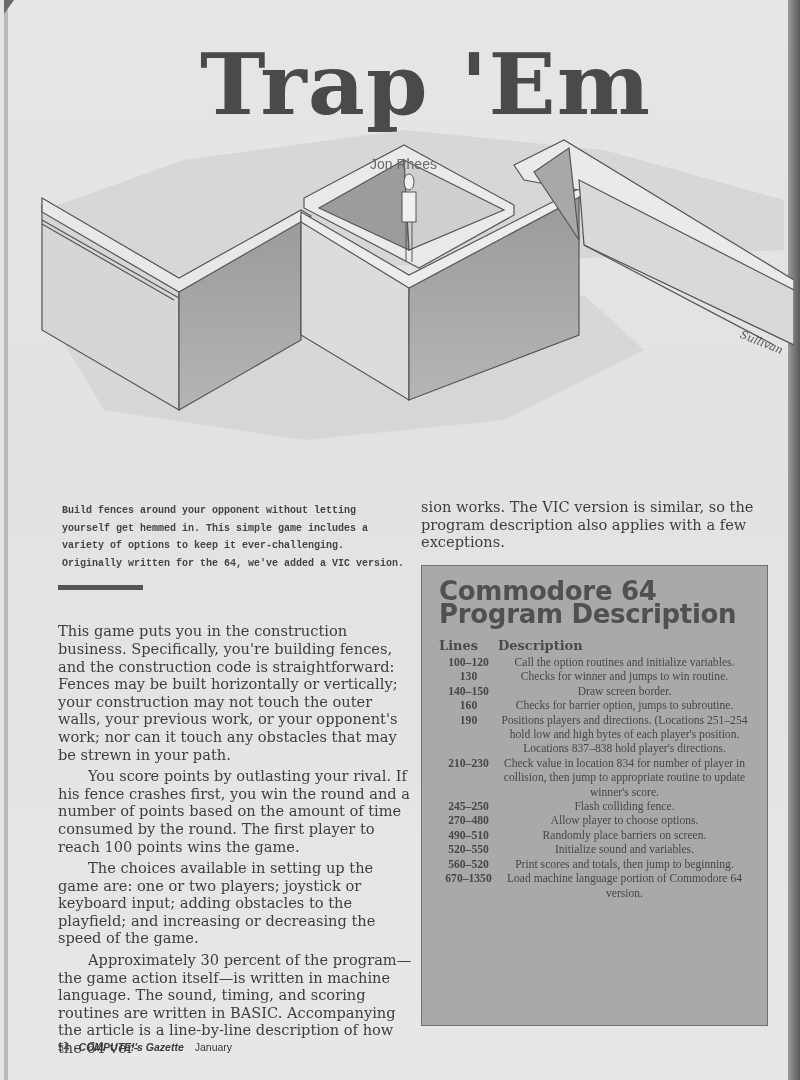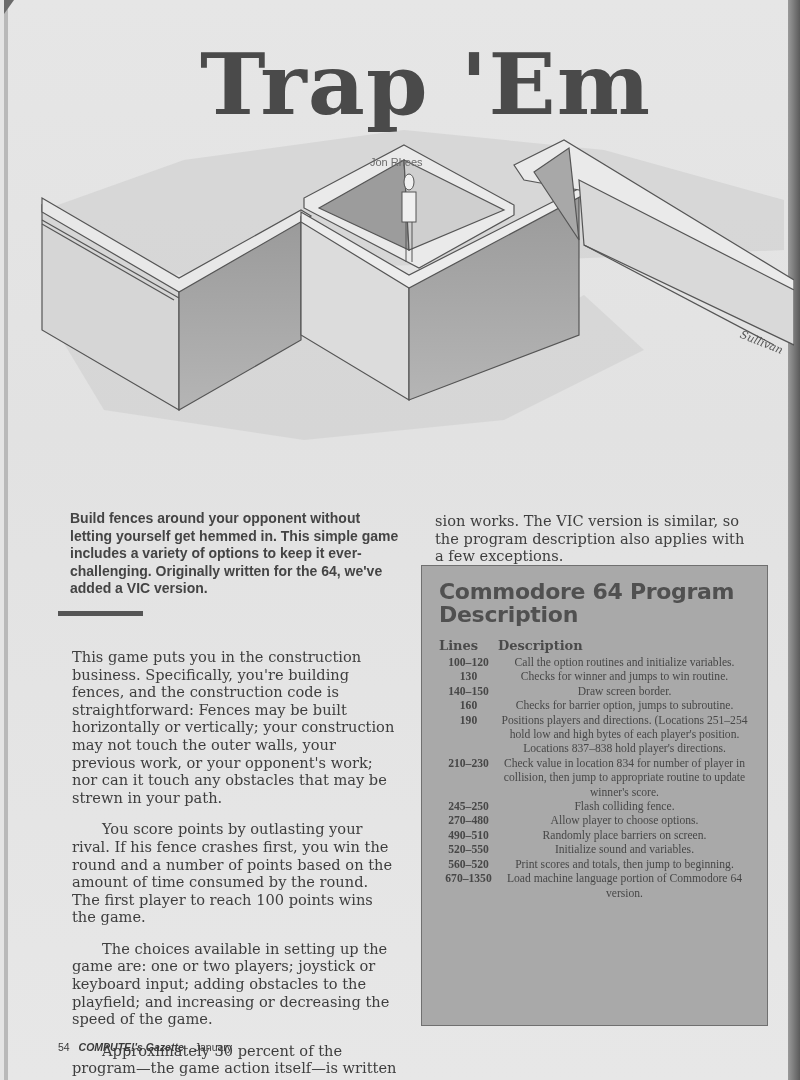--- a/index.html
+++ b/index.html
@@ -27,62 +27,62 @@
   }
   .title {
     position: absolute; left: 196px; top: 40px; width: 450px;
     font-family: "DejaVu Serif", serif; font-weight: bold;
     font-size: 84px; line-height: 90px; letter-spacing: 1px;
     color: #4a4a4a; white-space: nowrap;
     transform: scaleX(1.05); transform-origin: left;
   }
   .byline {
     position: absolute; left: 366px; top: 156px;
-    font-family: "Liberation Sans", sans-serif; font-size: 11px; color: #6a6a6a;
+    font-family: "Liberation Sans", sans-serif; font-size: 14px; color: #6a6a6a;
     z-index: 3;
   }
   .illustration { position: absolute; left: 0; top: 120px; width: 790px; height: 340px; z-index: 1; }
   .signature {
     position: absolute; left: 735px; top: 336px; z-index: 2;
     font-family: "DejaVu Serif", serif; font-style: italic; font-size: 11px; color: #555;
     transform: rotate(22deg);
   }
 
   .col-left { position: absolute; left: 54px; top: 498px; width: 355px; }
   .col-right { position: absolute; left: 417px; top: 498px; width: 350px; }
 
   .lead {
-    font-family: Liberation Sans, sans-serif; font-weight: bold;
-    font-size: 14px; line-height: 17.6px; color: #444;
-    margin: 12px;
+    font-family: Liberation Mono, monospace; font-weight: bold;
+    font-size: 10px; line-height: 17.6px; color: #444;
+    margin: 4px;
   }
   .rule { width: 85px; height: 5px; background: #555; margin-top: 13px; }
 
   .body-text {
     font-family: "DejaVu Serif", serif; font-size: 14.6px; line-height: 17.6px;
-    color: #3e3e3e; margin: 14px;
+    color: #3e3e3e; margin: 0;
   }
   .body-text + .body-text { text-indent: 30px; margin-top: 4px; }
   .body-wrap { margin-top: 32px; }
 
   .folio {
     position: absolute; left: 54px; top: 1041px;
     font-family: "Liberation Sans", sans-serif; font-size: 10.5px; color: #3a3a3a;
   }
   .folio .num { margin-right: 6px; }
   .folio .mag { font-style: italic; font-weight: bold; margin-right: 8px; }
 
   .box {
     position: absolute; left: 417px; top: 565px; width: 347px; height: 461px;
     background: #a9a9a9; border: 1px solid #707070; box-sizing: border-box;
     padding: 14px 16px 0 17px;
   }
   .box-title {
     font-family: "DejaVu Sans", sans-serif; font-weight: bold;
-    font-size: 22px; line-height: 23px; color: #505050; margin: 0;
+    font-size: 26px; line-height: 23px; color: #505050; margin: 0;
     letter-spacing: -0.3px;
   }
   .box-table { margin-top: 12px; border-collapse: collapse; width: 100%; }
   .box-table th {
     text-align: left; font-family: "DejaVu Serif", serif; font-weight: bold;
     font-size: 13px; color: #4a4a4a; padding: 0 0 3px 0;
   }
   .box-table td {
     vertical-align: top; font-family: Liberation Serif, serif;
     font-size: 11.6px; line-height: 14.4px; color: #474747; padding: 0; text-align: center;

